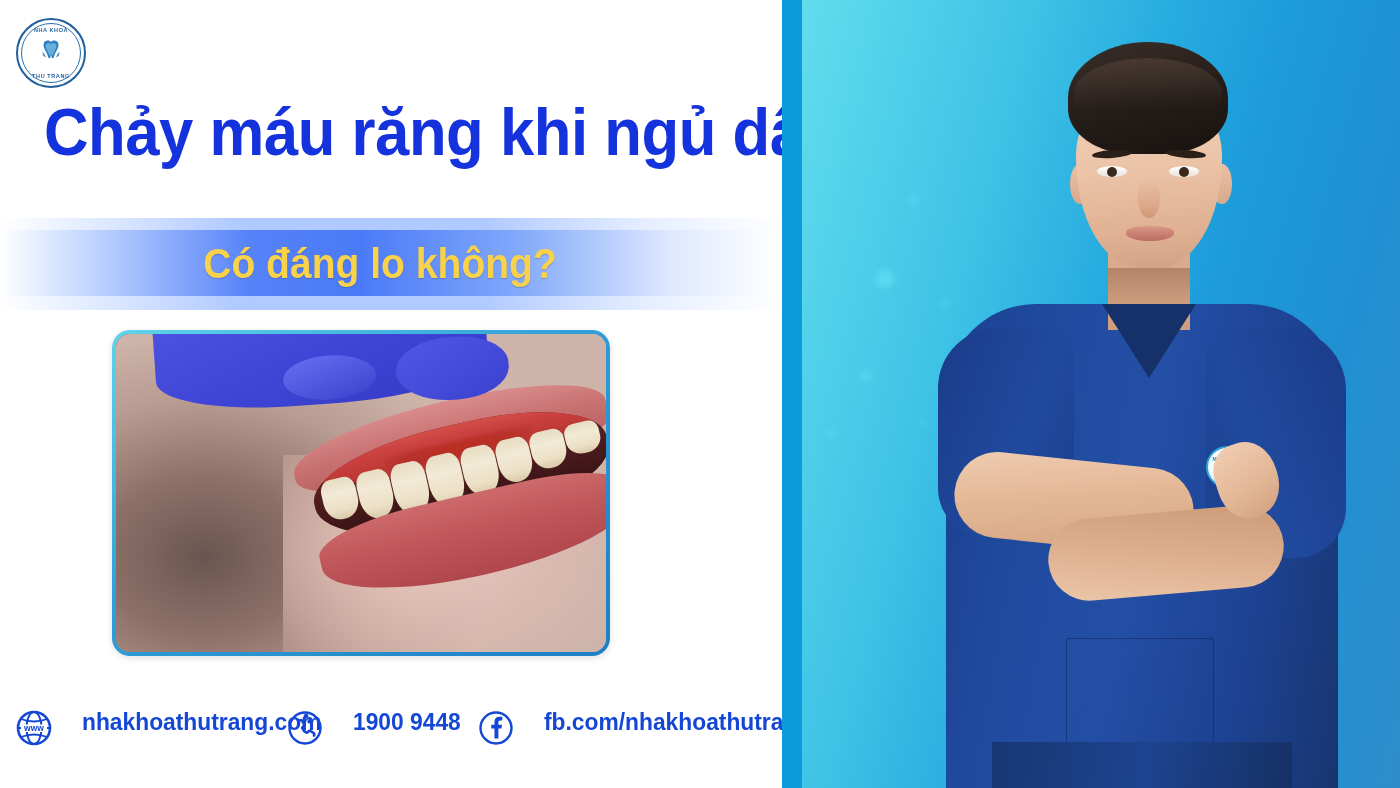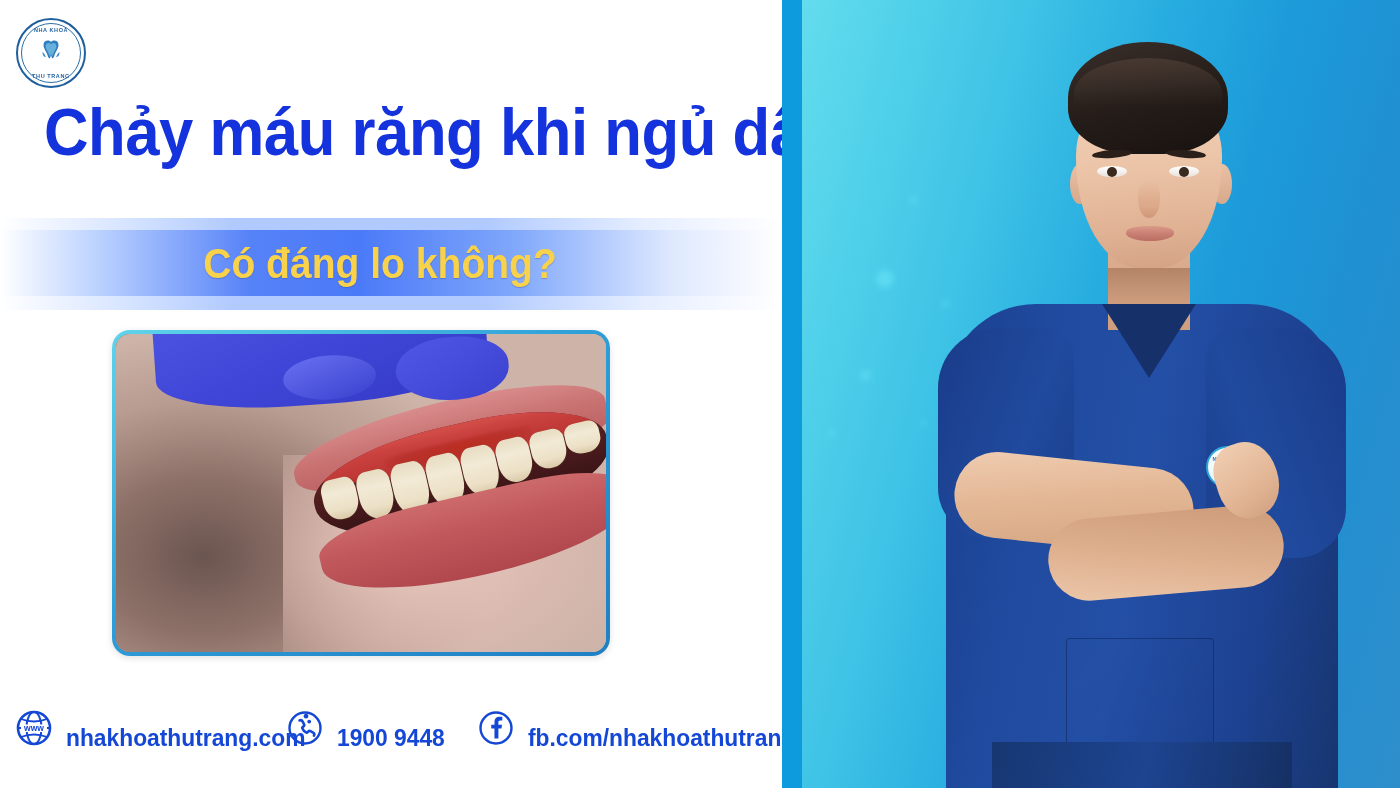--- a/index.html
+++ b/index.html
@@ -159,21 +159,21 @@
   }
   .ph-glove-knuckle {
     position:absolute; left:38%; top:42%; width:28%; height:54%;
     border-radius:50%;
     background:linear-gradient(160deg,rgba(110,118,245,.85) 0%, rgba(60,68,205,.3) 100%);
   }
 
   
   .footer { position:absolute; left:0; bottom:26px; width:782px; height:56px; }
   .contact {
-    position:absolute; display:flex; align-items:flex-end; gap:12px;
+    position:absolute; display:flex; align-items:flex-start; gap:28px;
     color:#1447D6;
   }
   .contact .ctext {
     font-family:"Liberation Sans Narrow","Liberation Sans", sans-serif;
     font-weight:bold; font-size:24px; color:#1447D6;
     transform:scaleX(0.95); transform-origin:left center; white-space:nowrap;
   }
   .c-web  { left:14px;  top:2px; }
   .c-tel  { left:285px; top:2px; }
   .c-fb   { left:476px; top:2px; }

